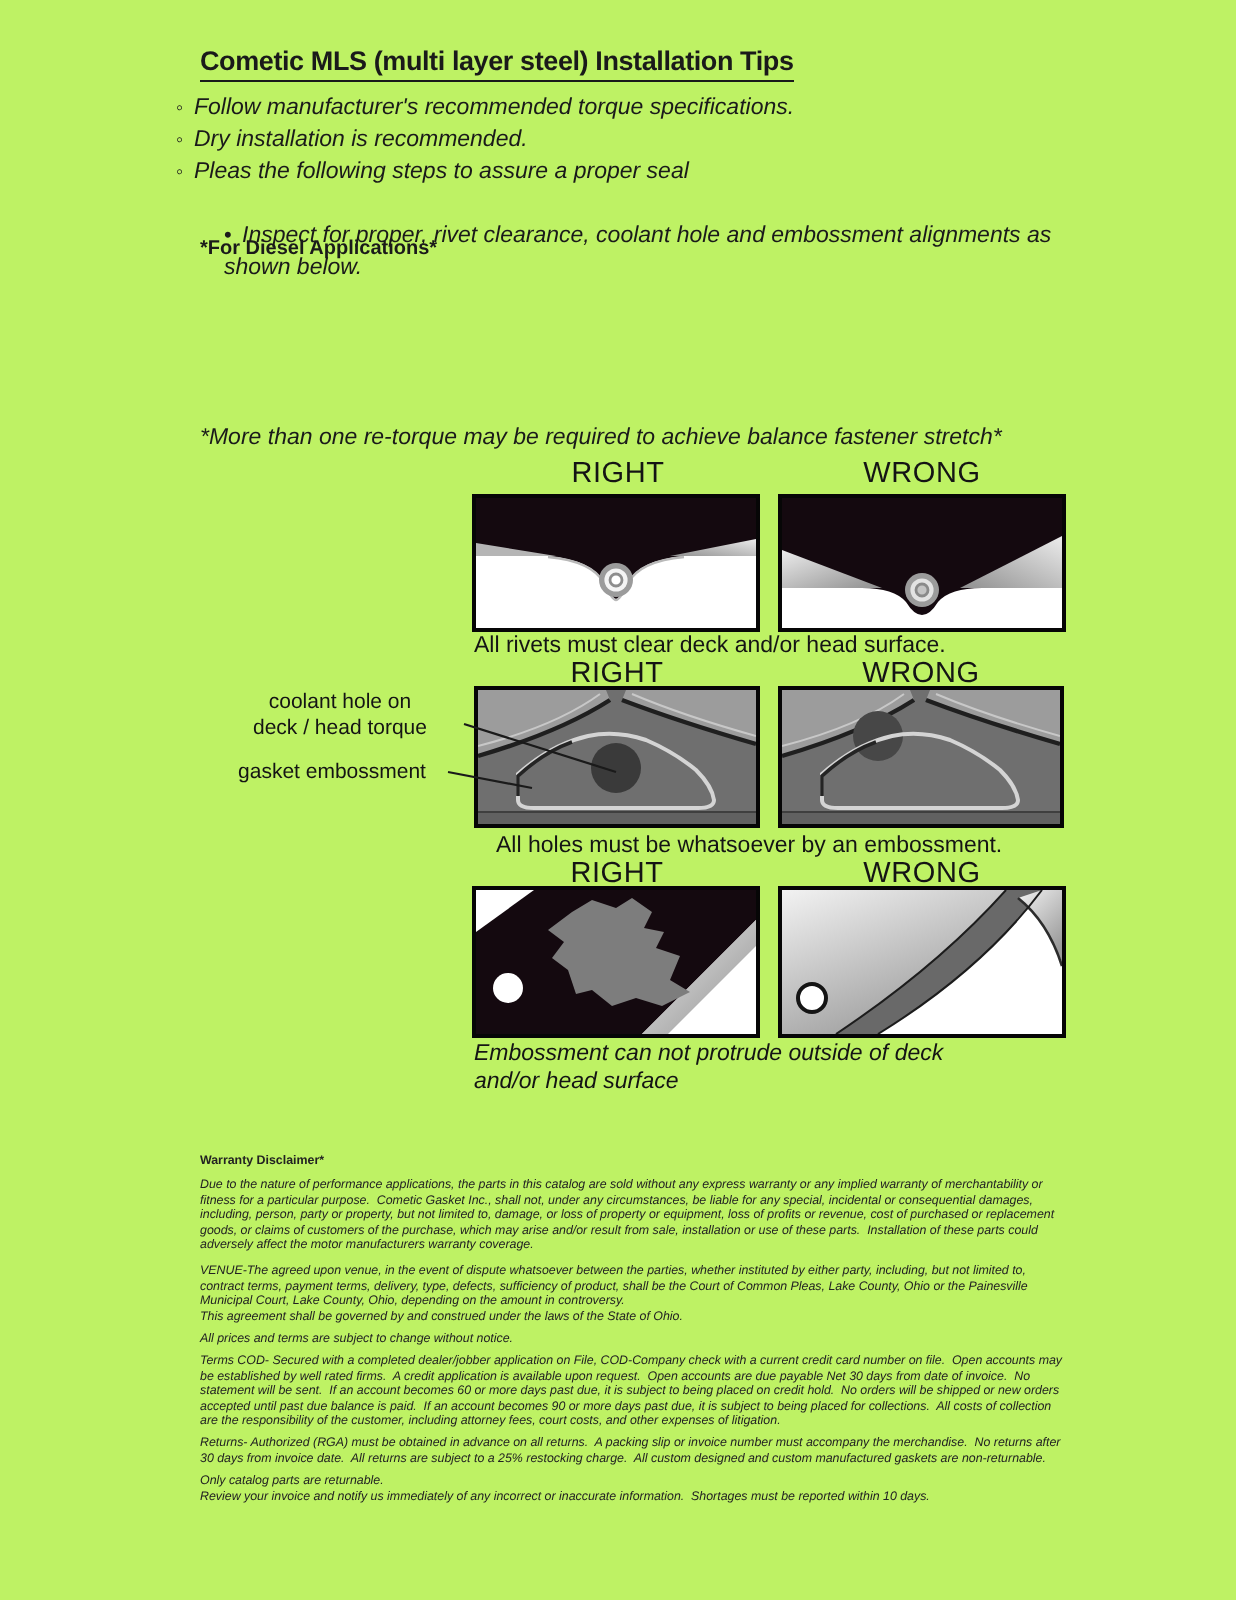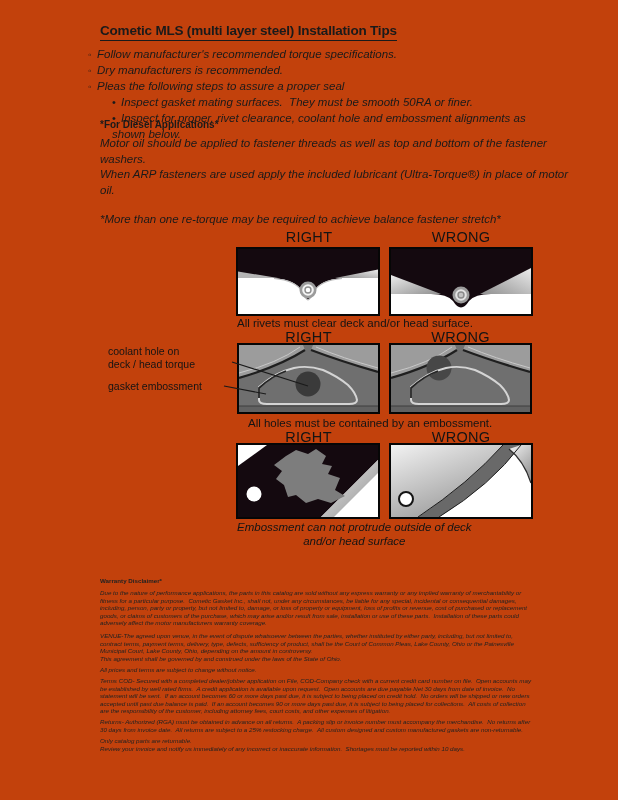--- a/index.html
+++ b/index.html
@@ -1,37 +1,37 @@
 <!DOCTYPE html>
 <html><head>
 <meta charset="utf-8">
 <style>
   html,body { margin:0; padding:0; background:#e8e8e8; }
   .page {
     position:relative; width:618px; height:800px; margin:0 auto;
-    background:#c2410c; overflow:hidden;
+    background:#bef264; overflow:hidden;
     font-family:"Liberation Sans", sans-serif; color:#1a1a1a;
   }
   .abs { position:absolute; }
   .pre { white-space:pre-wrap;font-style:italic; }
   .title {
     left:100px; top:23px; font-size:13.5px; font-weight:700;
     letter-spacing:-0.2px; border-bottom:1.8px solid #1a1a1a; padding-bottom:2px;
   }
   .body-txt { font-size:11.5px; line-height:15.5px; }
   .bullet-line { left:88px; width:470px; }
   .bullet-line .mark { display:inline-block; width:9px; font-size:10px; vertical-align:top; line-height:15.5px;}
   .sub-line { left:112px; width:446px; }
   .sub-line .mark { display:inline-block; width:9px; font-size:11px; vertical-align:top; line-height:15.5px;}
   .sec-head { left:100px; font-size:10px; font-weight:700; }
   .para { left:100px; width:470px; }
   .hdr { font-size:14.5px; letter-spacing:0.3px; text-align:center; color:#141414; }
-  .caption { font-size:11.5px; color:#141414;text-align:center; }
+  .caption { font-size:11.5px; color:#141414; }
   .diag-box { border:2px solid #060606; background:#fff; line-height:0; }
-  .lbl { font-size:10.5px; line-height:12.5px; text-align:left; color:#141414; }
+  .lbl { font-size:10.5px; line-height:12.5px; text-align:center; color:#141414; }
   .fine { font-size:6.2px; line-height:7.5px; width:470px; left:100px; color:#222; }
   .fine-head { font-weight:700; }
   .footer-code { font-size:13.5px; letter-spacing:0.3px; color:#141414;margin-top:40px; }
 </style>
 </head>
 <body>
 
 <div class="page">
 
   <svg width="0" height="0" style="position:absolute">
@@ -47,28 +47,25 @@
       <linearGradient id="g-band" x1="0" y1="0" x2="0.6" y2="1">
         <stop offset="0" stop-color="#f2f2f2"></stop>
           <stop offset="1" stop-color="#9a9a9a"></stop>
       </linearGradient>
     </defs>
   </svg>
 
   <div class="abs title">Cometic MLS (multi layer steel) Installation Tips</div>
 
   <div class="abs body-txt bullet-line" style="top:47px"><span class="mark">◦</span><span class="pre">Follow manufacturer's recommended torque specifications.</span></div>
-  <div class="abs body-txt bullet-line" style="top:63px"><span class="mark">◦</span><span class="pre">Dry manufacturers is recommended.</span></div>
+  <div class="abs body-txt bullet-line" style="top:63px"><span class="mark">◦</span><span class="pre">Dry installation is recommended.</span></div>
   <div class="abs body-txt bullet-line" style="top:79px"><span class="mark">◦</span><span class="pre">Pleas the following steps to assure a proper seal</span></div>
-  <div class="abs body-txt sub-line" style="top:95px"><span class="mark">•</span><span class="pre">Inspect gasket mating surfaces.  They must be smooth 50RA or finer.</span></div>
   <div class="abs body-txt sub-line" style="top:111px"><span class="mark">•</span><span class="pre">Inspect for proper, rivet clearance, coolant hole and embossment alignments as shown below.</span></div>
 
   <div class="abs sec-head" style="top:119px">*For Diesel Applications*</div>
-  <div class="abs body-txt para pre" style="top:136px">Motor oil should be applied to fastener threads as well as top and bottom of the fastener washers.
-When ARP fasteners are used apply the included lubricant (Ultra-Torque®) in place of motor oil.</div>
   <div class="abs body-txt para pre" style="top:212px">*More than one re-torque may be required to achieve balance fastener stretch*</div>
 
   <div class="abs hdr" style="left:237px;top:229px;width:144px">RIGHT</div>
   <div class="abs hdr" style="left:389px;top:229px;width:144px">WRONG</div>
 
   <div class="abs diag-box" style="left:236px;top:247px">
     <svg width="140" height="65" viewBox="0 0 140 65">
       <rect x="0" y="0" width="140" height="65" fill="#ffffff"></rect>
       <path d="M0,0 H140 V29 L104,29 Q82,31 76,42 Q72,50.5 70,50.5 Q68,50.5 64,42 Q58,31 36,29 L0,29 Z" fill="#14090f"></path>
       <path d="M36,29.5 Q58,31.5 64,42.5 Q68,51 70,51 Q72,51 76,42.5 Q82,31.5 104,29.5" fill="none" stroke="#b9b9b9" stroke-width="1.2"></path>
@@ -139,21 +136,21 @@
       <path d="M20,55 L20,42 Q37,27 55,23 Q69,20 84,25 Q98,31 109,40 Q117,48 118,55 Q118,59 110,59 L28,59 Q20,59 20,55 Z" fill="none" stroke="#d4d4d4" stroke-width="2"></path>
       <path d="M20,53 L20,43 Q33,31 47,26" fill="none" stroke="#242424" stroke-width="1.8"></path>
     </svg>
   </div>
 
   <svg class="abs" style="left:215px;top:345px;pointer-events:none" width="110" height="60">
     <line x1="17" y1="17" x2="93" y2="41" stroke="#1a1a1a" stroke-width="1.1"></line>
     <line x1="9" y1="41" x2="51" y2="49" stroke="#1a1a1a" stroke-width="1.1"></line>
   </svg>
 
-  <div class="abs caption" style="left:248px;top:417px">All holes must be contained by an embossment.</div>
+  <div class="abs caption" style="left:248px;top:417px">All holes must be whatsoever by an embossment.</div>
 
   <div class="abs hdr" style="left:236px;top:429px;width:145px">RIGHT</div>
   <div class="abs hdr" style="left:389px;top:429px;width:144px">WRONG</div>
 
   <div class="abs diag-box" style="left:236px;top:443px">
     <svg width="140" height="72" viewBox="0 0 140 72">
       <rect width="140" height="72" fill="#ffffff"></rect>
       <path d="M29,0 L140,0 L140,15 L83,72 L0,72 L0,21 Z" fill="#14090f"></path>
       <polygon points="140,15 140,28 96,72 83,72" fill="url(#g-light)"></polygon>
       <path d="M48,11 L58,5 L70,9 L78,4 L88,11 L84,19 L94,21 L90,29 L102,33 L97,45 L107,51 L93,58 L80,54 L68,58 L58,50 L50,52 L46,40 L38,34 L44,26 L36,20 Z" fill="#7d7d7d"></path>

